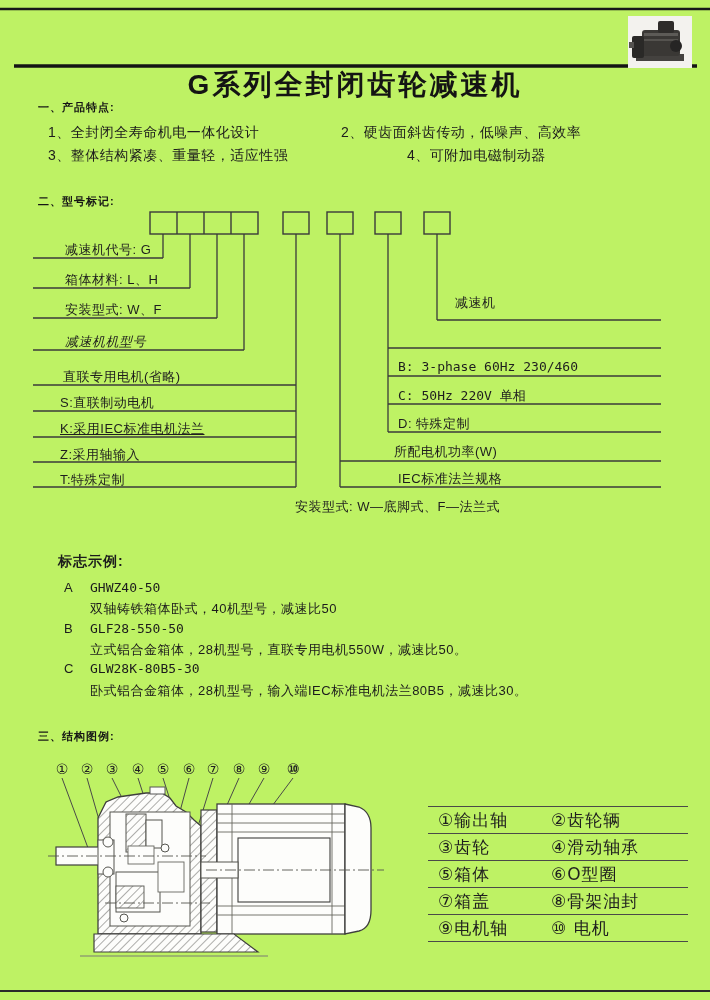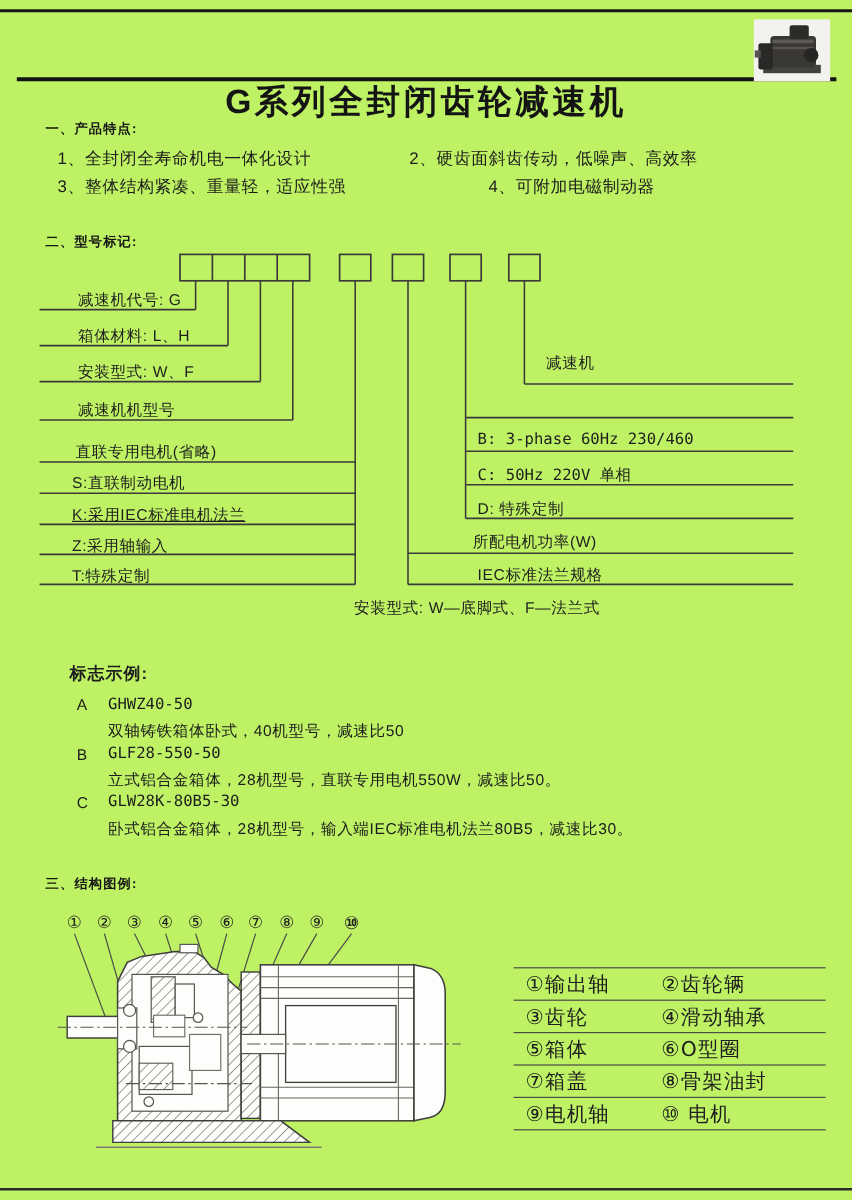--- a/index.html
+++ b/index.html
@@ -172,21 +172,21 @@
   <div class="abs feat" style="left:48px;top:124px;">1、全封闭全寿命机电一体化设计</div>
   <div class="abs feat" style="left:341px;top:124px;">2、硬齿面斜齿传动，低噪声、高效率</div>
   <div class="abs feat" style="left:48px;top:147px;">3、整体结构紧凑、重量轻，适应性强</div>
   <div class="abs feat" style="left:359px;top:147px;margin-left:48px;">4、可附加电磁制动器</div>
 
   <div class="abs h2" style="left:38px;top:194px;">二、型号标记:</div>
 
   <div class="abs lbl" style="left:65px;top:241px;">减速机代号: G</div>
   <div class="abs lbl" style="left:65px;top:271px;">箱体材料: L、H</div>
   <div class="abs lbl" style="left:65px;top:301px;">安装型式: W、F</div>
-  <div class="abs lbl" style="left:65px;top:333px;">减速机机型号</div>
+  <div class="abs lbl" style="left:65px;top:333px;font-style:italic;">减速机机型号</div>
   <div class="abs lbl" style="left:63px;top:368px;">直联专用电机(省略)</div>
   <div class="abs lbl" style="left:60px;top:394px;">S:直联制动电机</div>
   <div class="abs lbl" style="left:60px;top:420px;text-decoration:underline;">K:采用IEC标准电机法兰</div>
   <div class="abs lbl" style="left:60px;top:446px;">Z:采用轴输入</div>
   <div class="abs lbl" style="left:60px;top:471px;">T:特殊定制</div>
 
   <div class="abs lbl" style="left:455px;top:294px;">减速机</div>
   <div class="abs lbl tech" style="left:398px;top:359px;">B: 3-phase 60Hz 230/460</div>
   <div class="abs lbl tech" style="left:398px;top:387px;">C: 50Hz 220V  单相</div>
   <div class="abs lbl" style="left:398px;top:415px;">D: 特殊定制</div>

